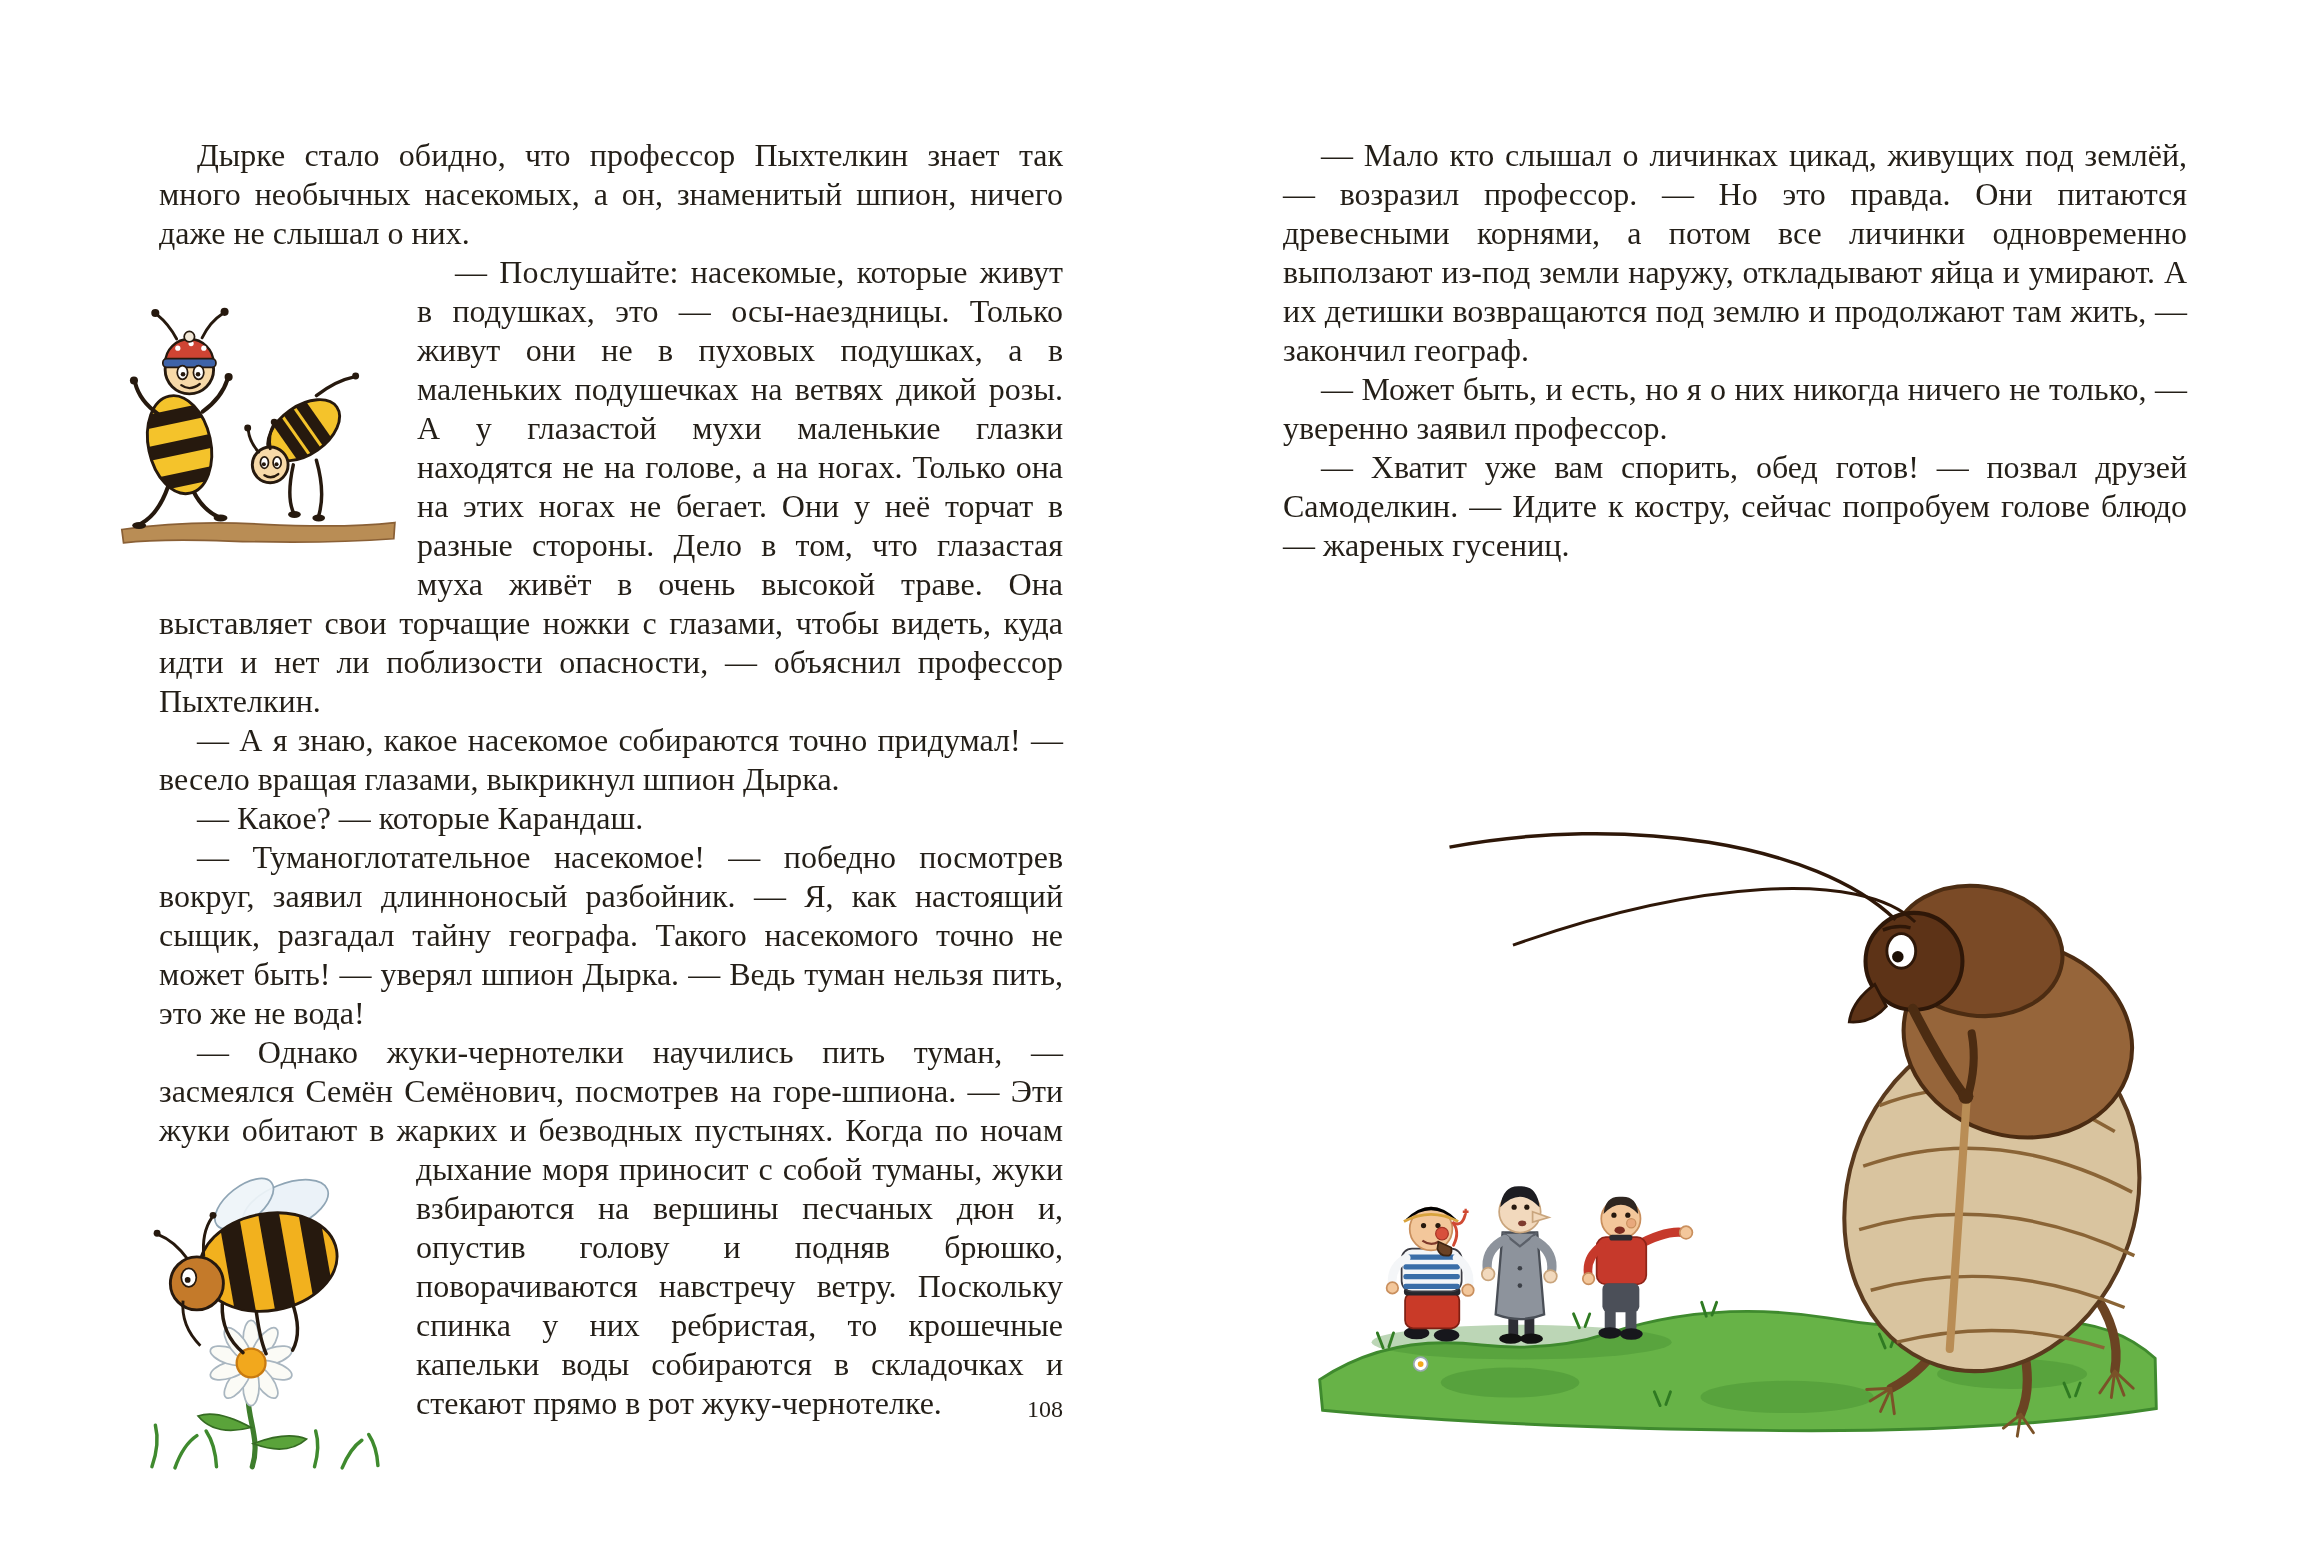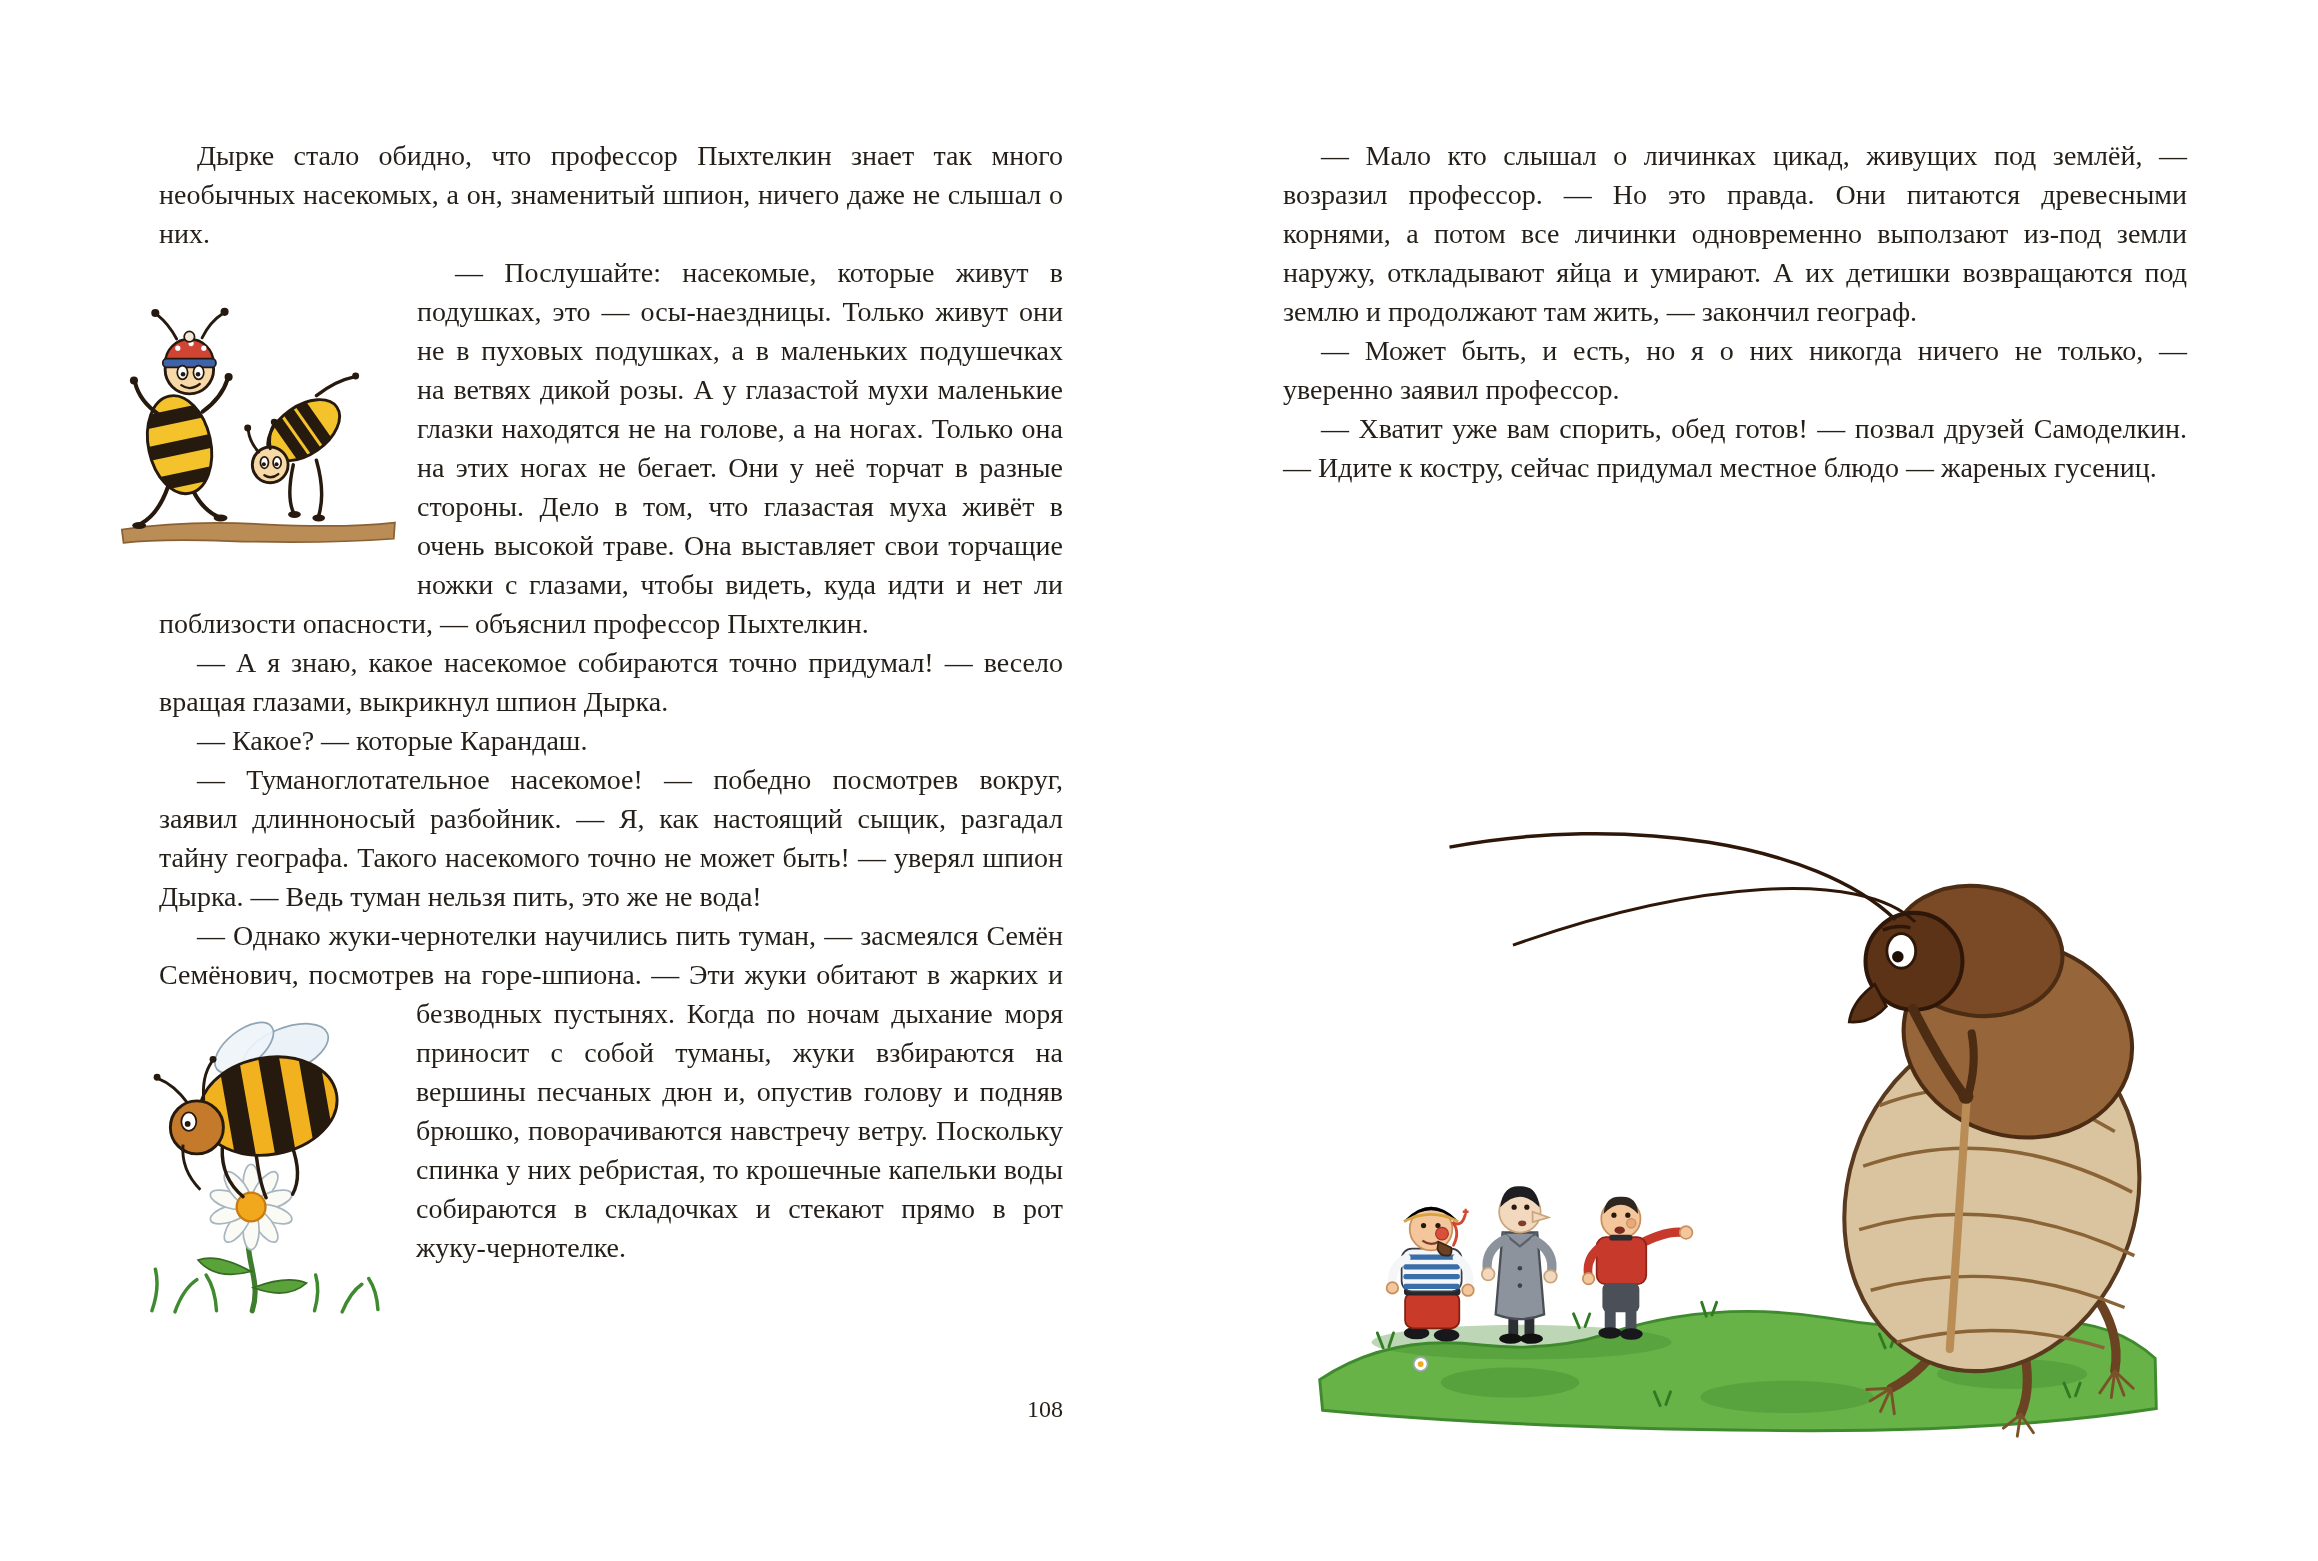--- a/index.html
+++ b/index.html
@@ -8,21 +8,21 @@
     position:relative;
     background:#ffffff;
     color:#241f18;
     font-family:"Liberation Serif", serif;
     overflow:hidden;
   }
   .page-col {
     position:absolute;
     top:136px;
     width:904px;
-    font-size:28px;
+    font-size:32px;
     line-height:39px;
     text-align:justify;
     hyphens:auto;
     -webkit-hyphens:auto;
   }
   .col-left  { left:159px; }
   .col-right { left:1283px; }
   p.para { text-indent:38px; }
   .illus-float-1 {
     float:left;
@@ -191,21 +191,21 @@
       </span>
       <span>Когда по ночам дыхание моря приносит с собой туманы, жуки взбираются на вершины песчаных дюн и, опустив голову и подняв брюшко, поворачиваются навстречу ветру. Поскольку спинка у них ребристая, то крошечные капельки воды собираются в складочках и стекают прямо в рот жуку-чернотелке.</span>
     </p>
   </section>
 
   <div class="page-number">108</div>
 
   <section class="page-col col-right">
     <p class="para">— Мало кто слышал о личинках цикад, живущих под землёй, — возразил профессор. — Но это правда. Они питаются древесными корнями, а потом все личинки одновременно выползают из-под земли наружу, откладывают яйца и умирают. А их детишки возвращаются под землю и продолжают там жить, — закончил географ.</p>
     <p class="para">— Может быть, и есть, но я о них никогда ничего не только, — уверенно заявил профессор.</p>
-    <p class="para">— Хватит уже вам спорить, обед готов! — позвал друзей Самоделкин. — Идите к костру, сейчас придумал местное блюдо — жареных гусениц.</p>
+    <p class="para">— Хватит уже вам спорить, обед готов! — позвал друзей Самоделкин. — Идите к костру, сейчас попробуем голове блюдо — жареных гусениц.</p>
   </section>
 
   <div class="illus-right" aria-hidden="true">
     <svg viewBox="0 0 1510 1130">
 
       <path d="M30 1015 Q150 935 310 955 Q430 968 530 935 Q710 876 910 908 Q1090 938 1240 918 Q1390 898 1478 978 L1480 1065 Q1200 1108 800 1103 Q350 1098 35 1068 Z" fill="#67b347" stroke="#3f8a2e" stroke-width="5"></path>
       <ellipse cx="360" cy="1020" rx="120" ry="26" fill="#4a9434" opacity="0.55"></ellipse>
       <ellipse cx="840" cy="1045" rx="150" ry="28" fill="#4a9434" opacity="0.5"></ellipse>
       <ellipse cx="1230" cy="1005" rx="130" ry="26" fill="#4a9434" opacity="0.5"></ellipse>
       <g stroke="#2f7a22" stroke-width="5" fill="none" stroke-linecap="round">

